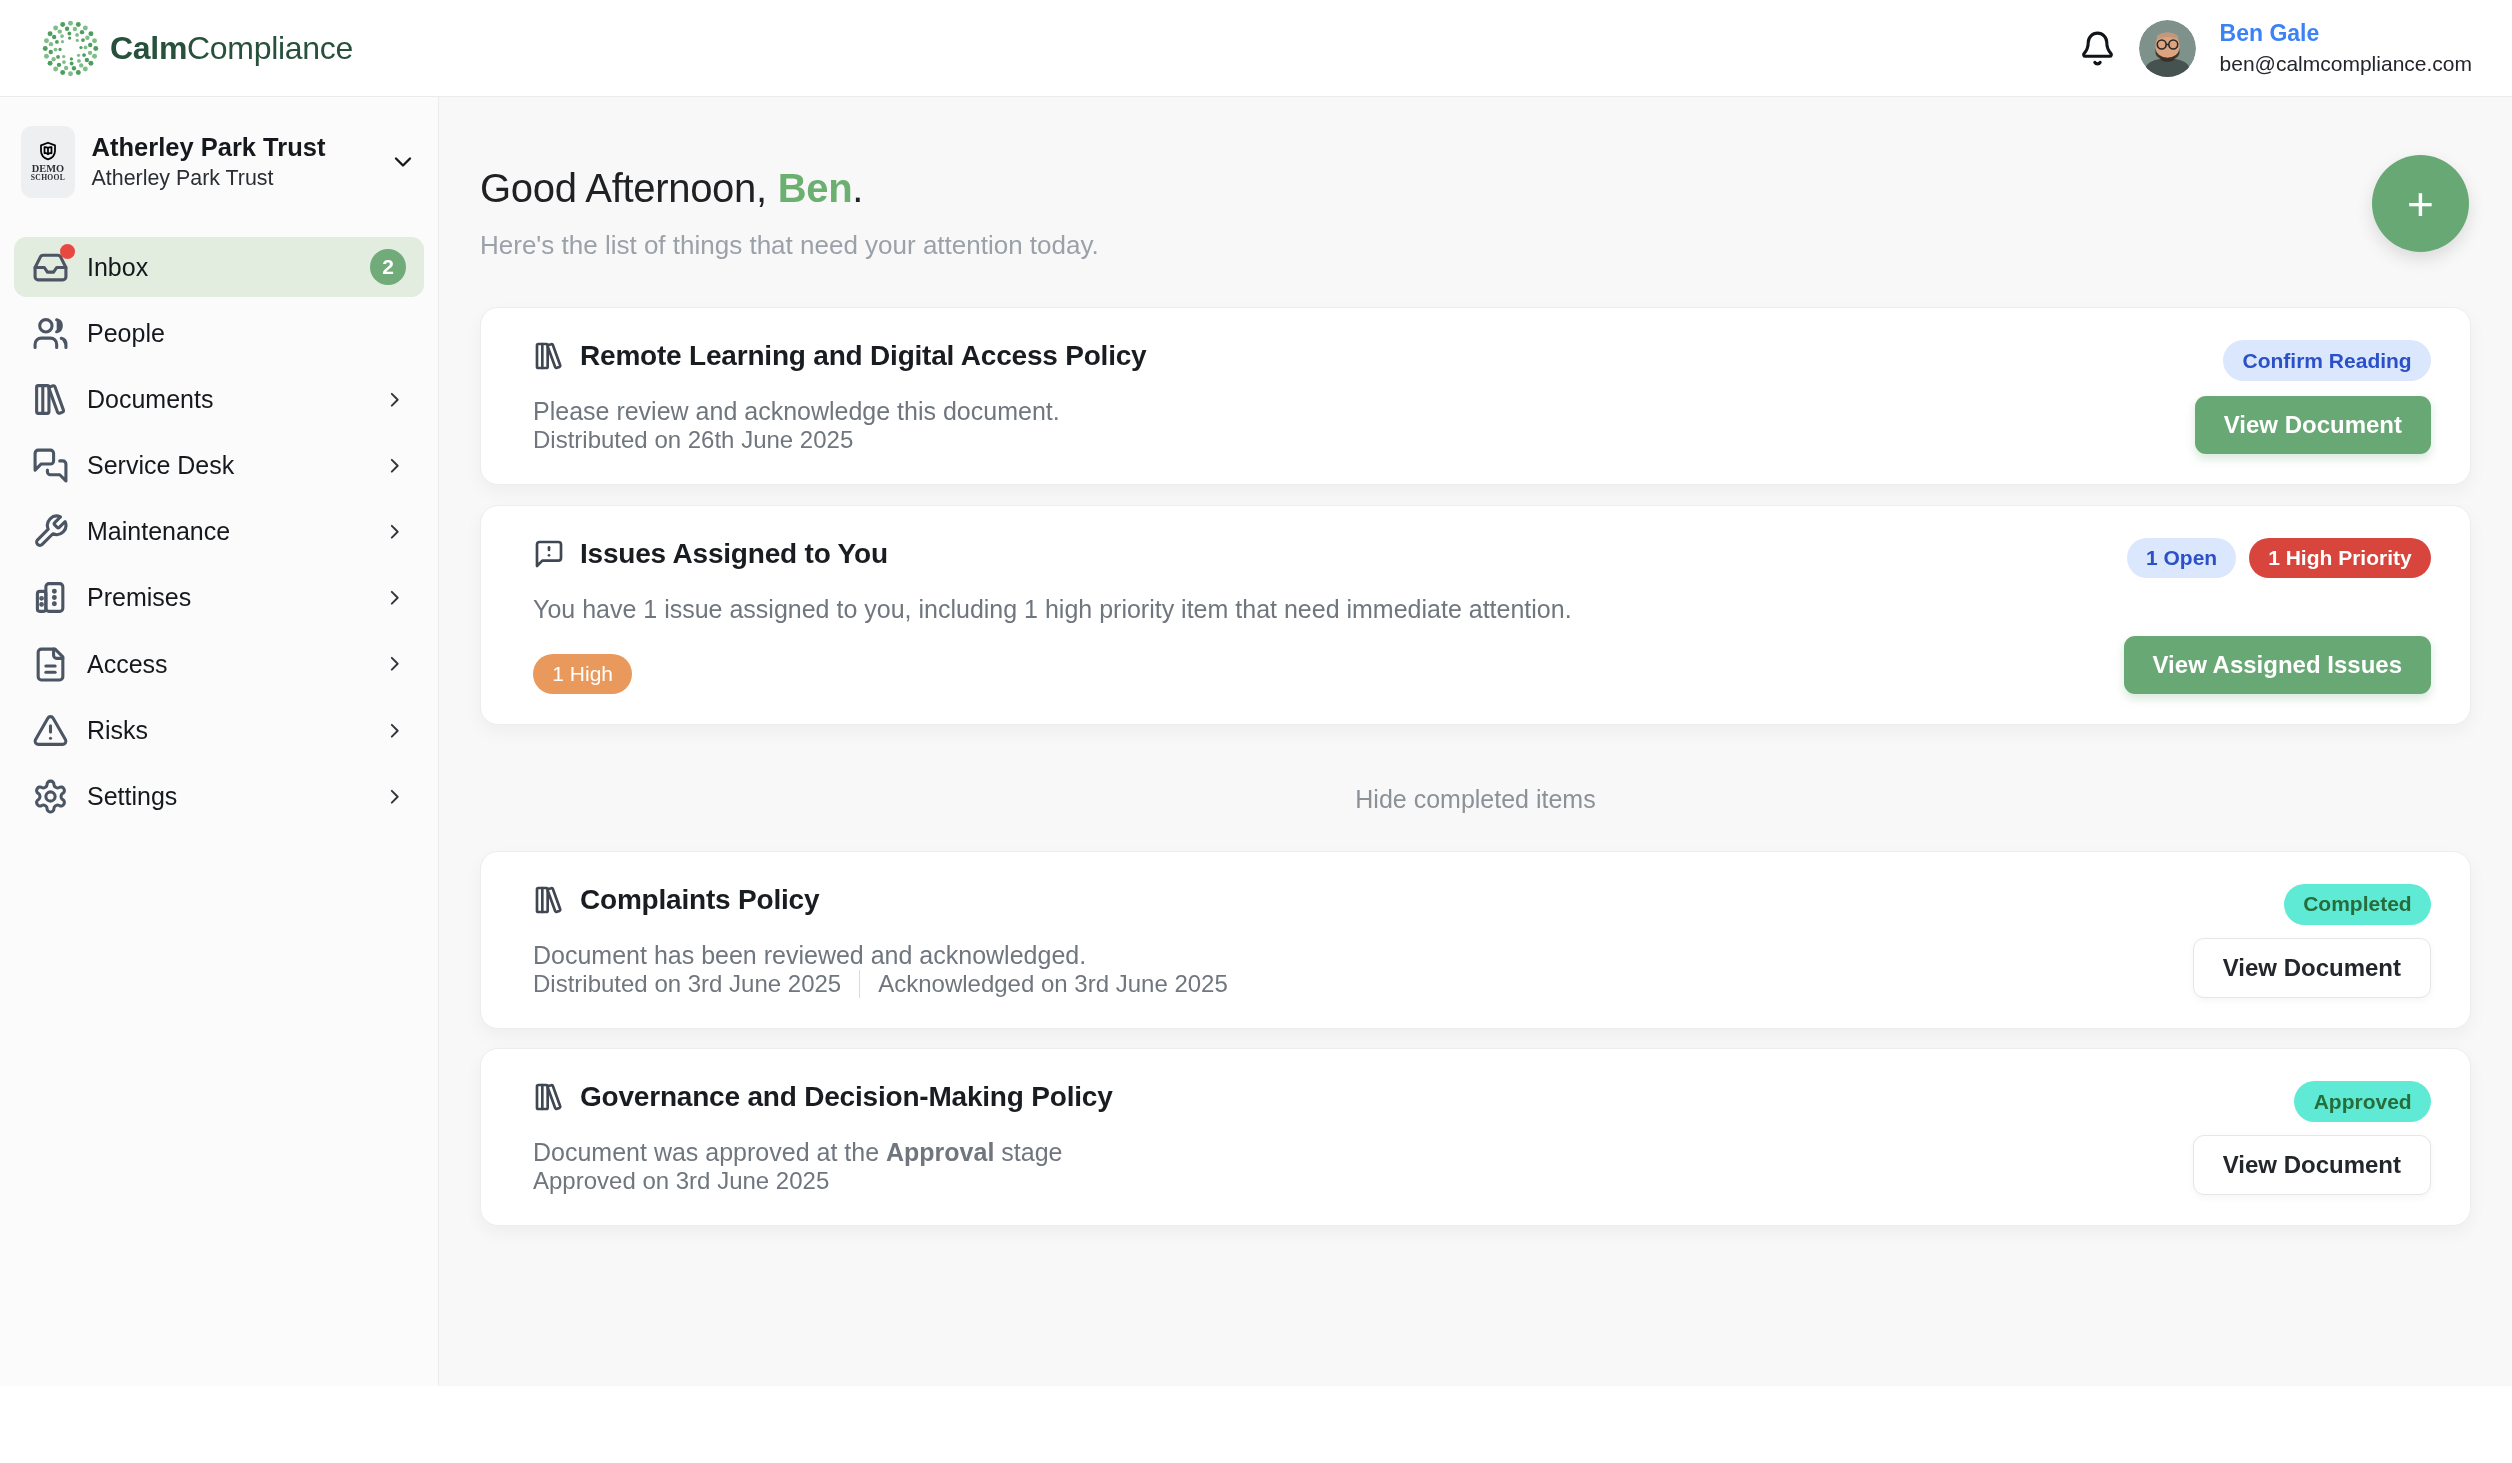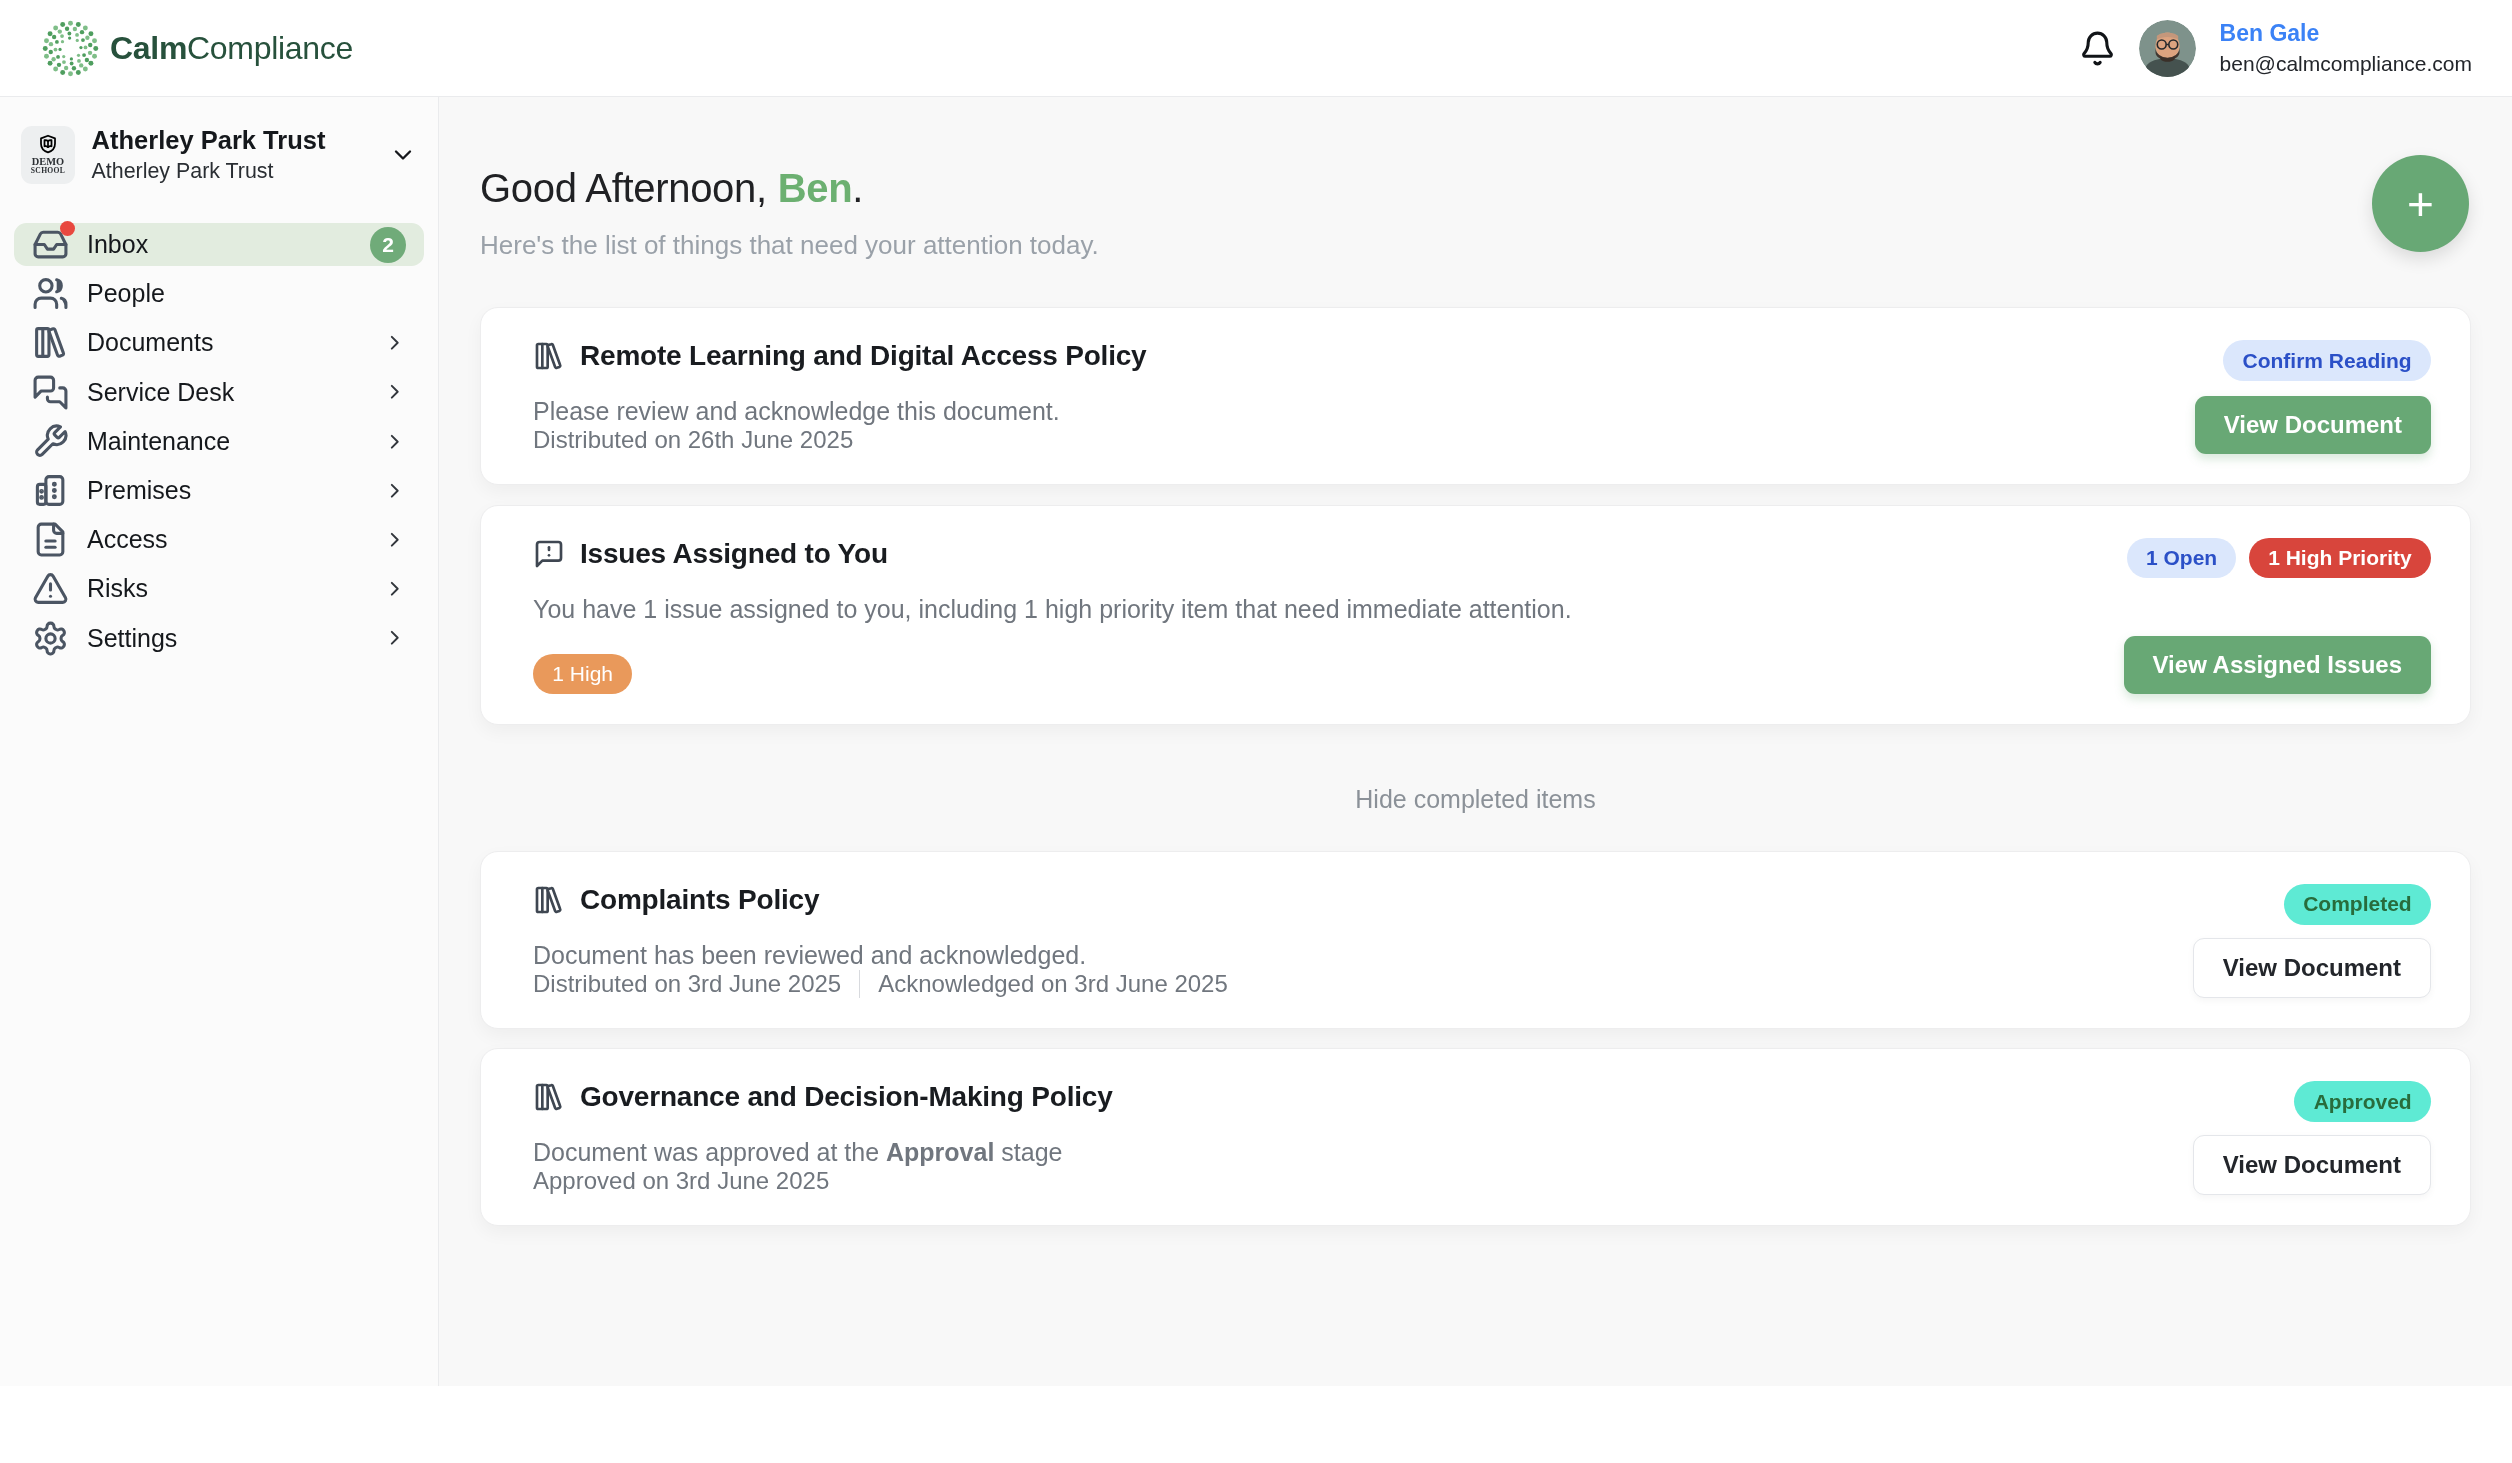--- a/index.html
+++ b/index.html
@@ -26,33 +26,33 @@
   .user-meta { display: flex; flex-direction: column; gap: 4.1px; }
   .user-name { font-size: 23px; font-weight: 700; color: #3b82f6; }
   .user-email { font-size: 21px; color: #23262b; }
 
   
   .content-row { flex: 1; display: flex; min-height: 0; }
 
   
   .sidebar { width: 439px; flex: 0 0 439px; background: #fbfbfb; border-right: 1.4px solid #eaebed; padding: 29px 14px 0 14px; }
   .org-selector { display: flex; align-items: center; gap: 16.6px; padding: 0 7px; cursor: pointer; }
-  .org-badge { width: 54px; height: 58px; background: #edeff0; border-radius: 11px; display: flex;
+  .org-badge { width: 54px; height: 72px; background: #edeff0; border-radius: 11px; display: flex;
                flex-direction: column; align-items: center; justify-content: center; flex: 0 0 54px; }
   .org-badge svg { width: 22px; height: 21px; }
   .org-badge-line1 { font-family: "Liberation Serif", serif; font-size: 10.4px; font-weight: 700; color:#2b2f33; line-height: 1; margin-top: 1.4px; }
   .org-badge-line2 { font-family: "Liberation Serif", serif; font-size: 7.6px; font-weight: 700; color:#2b2f33; line-height: 1.1; letter-spacing: 0.3px; }
   .org-texts { flex: 1; min-width: 0; }
   .org-title { font-size: 25.5px; font-weight: 700; color: #15181c; }
   .org-sub { font-size: 21.4px; color: #2a2e33; margin-top: 4.1px; }
   .org-chevron { width: 28px; height: 28px; color: #16181c; }
   .org-chevron svg { width: 28px; height: 28px; }
 
   .nav { margin-top: 39px; display: flex; flex-direction: column; gap: 6.2px; }
-  .nav-item { height: 43px; display: flex; align-items: center; gap: 18px; padding: 0 18px;
+  .nav-item { height: 60px; display: flex; align-items: center; gap: 18px; padding: 0 18px;
               border-radius: 12.4px; cursor: pointer; color: #15181c; }
   .nav-item.active { background: #e2ecdf; }
   .nav-icon { width: 37px; height: 37px; color: #4b5563; position: relative; flex: 0 0 37px; }
   .nav-icon svg { width: 37px; height: 37px; }
   .nav-label { font-size: 25px; font-weight: 500; flex: 1; }
   .nav-chevron { width: 23.5px; height: 23.5px; color: #32363c; }
   .nav-chevron svg { width: 23.5px; height: 23.5px; }
   .nav-badge { width: 36px; height: 36px; background: #70ab79; border-radius: 50%; color: #fff;
                font-size: 21px; font-weight: 700; display: flex; align-items: center; justify-content: center; }
   .red-dot { position: absolute; top: -4.8px; right: -6.2px; width: 15px; height: 15px; background: #e8483f; border-radius: 50%; }

